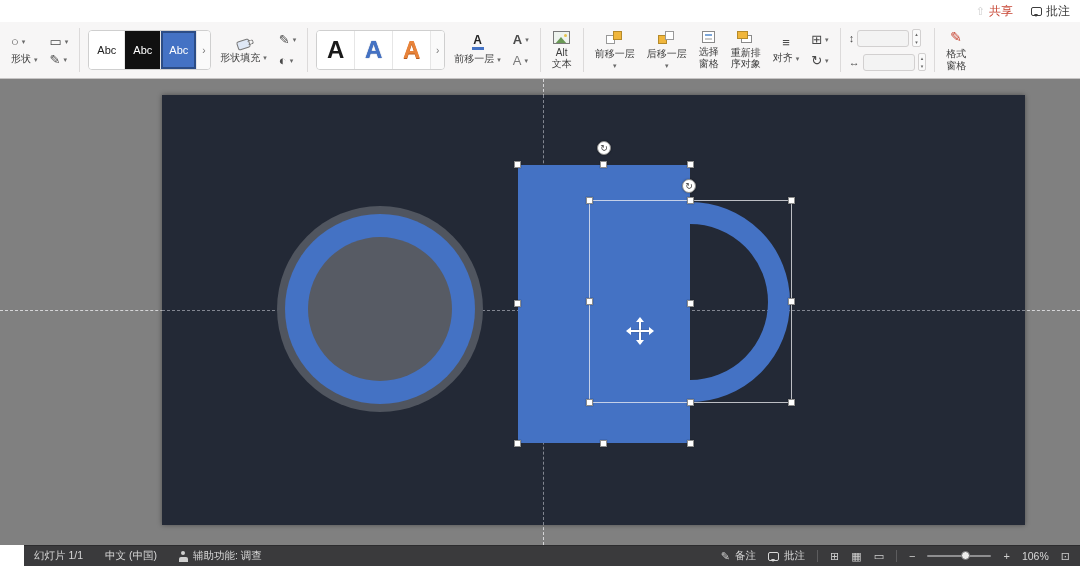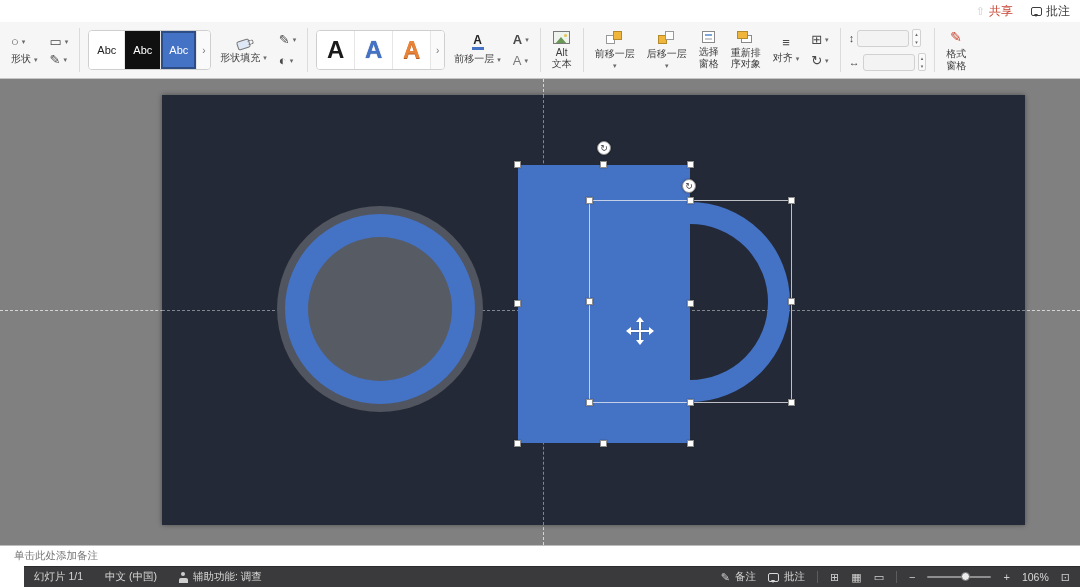--- a/index.html
+++ b/index.html
@@ -405,23 +405,20 @@
         <span class="vbar"></span>
           <span class="hbar"></span>
         <span class="ah ah-up"></span>
           <span class="ah ah-down"></span>
         <span class="ah ah-left"></span>
           <span class="ah ah-right"></span>
       </div>
     </div>
   </div>
 
-  <div class="notesbar">
-    <span>单击此处添加备注</span>
-  </div>
 
   <div class="statusbar">
     <div class="sb-left">
       <span class="sb-item">幻灯片 1/1</span>
       <span class="sb-item">中文 (中国)</span>
       <span class="sb-item">
         <span class="person-icon"></span>
         <span>辅助功能: 调查</span>
       </span>
     </div>

